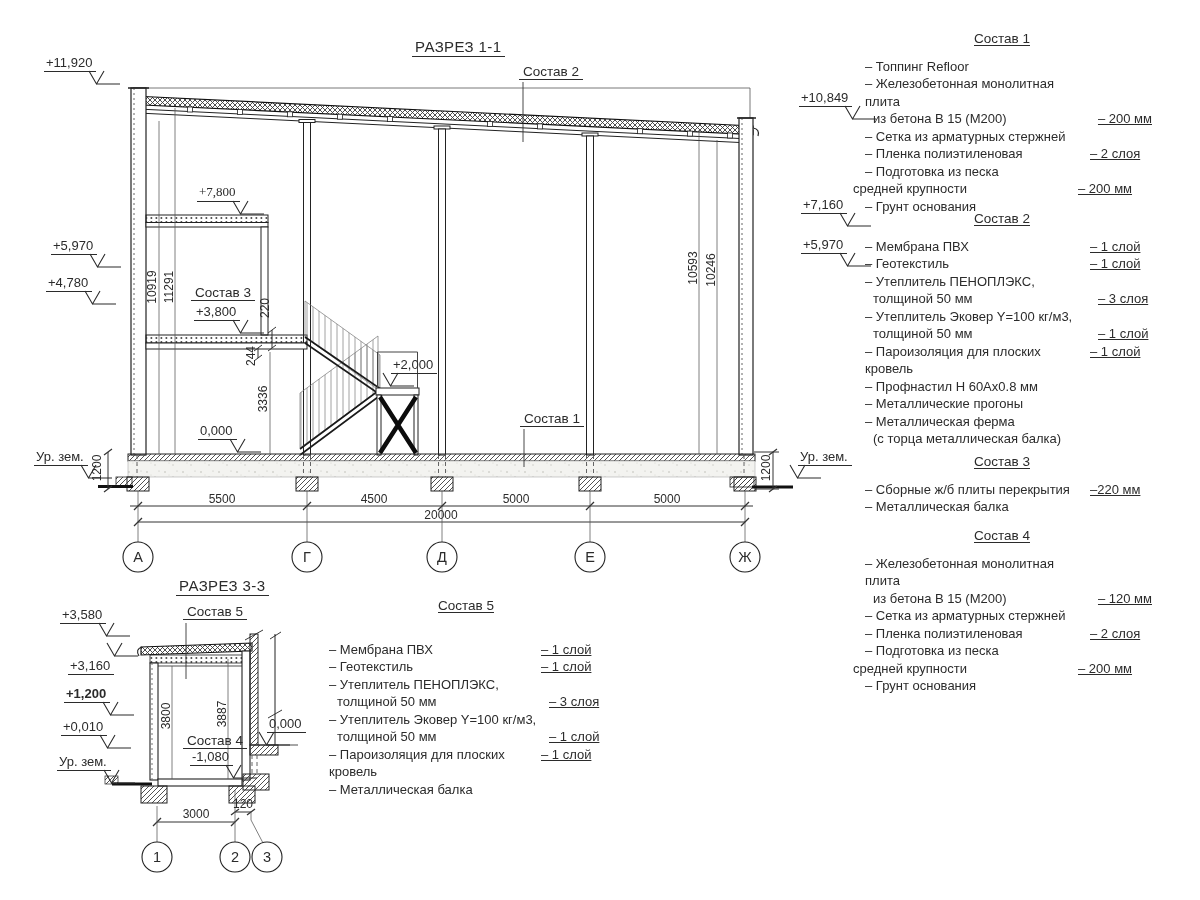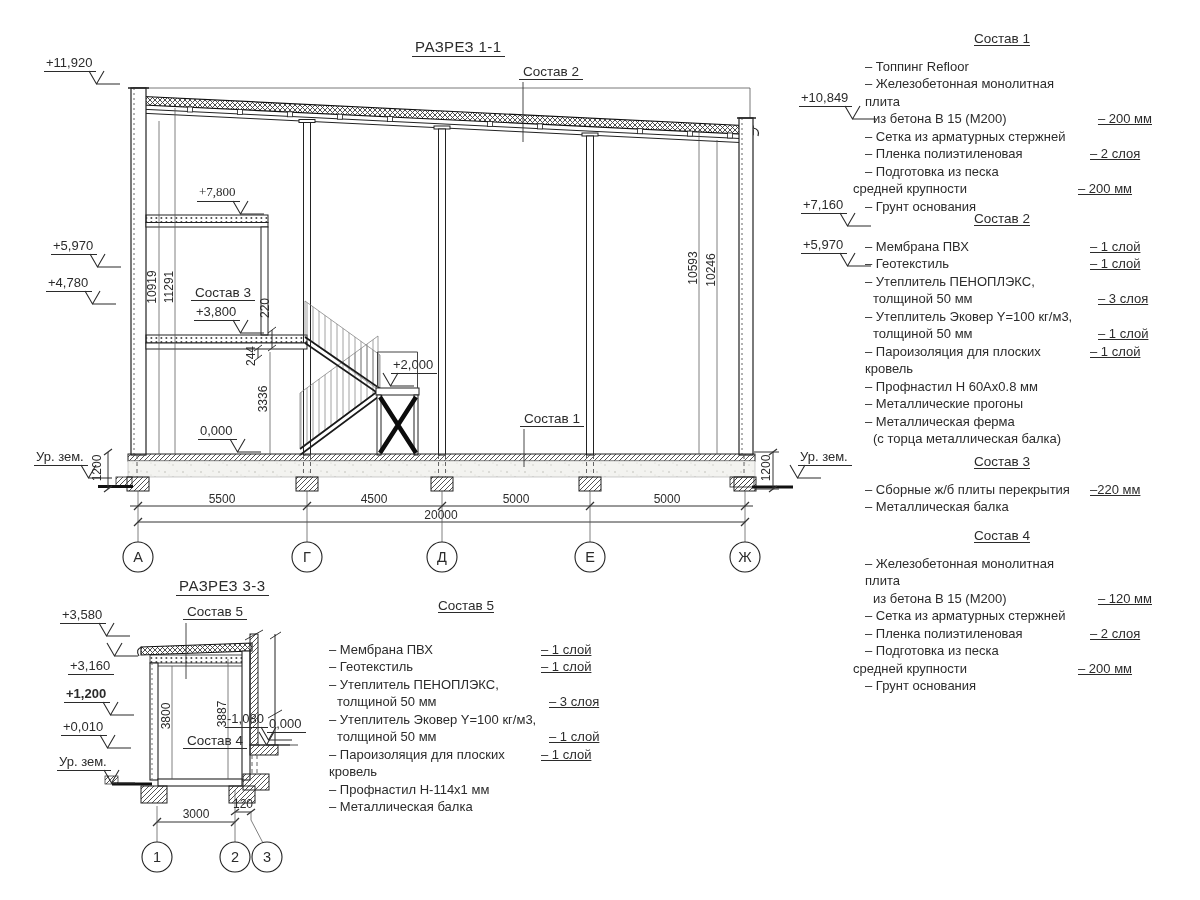--- a/index.html
+++ b/index.html
@@ -279,21 +279,21 @@
         </svg></div>
       <div class="elev" style="left: 61px; top: 719px;"><span class="et">+0,010</span><svg viewBox="0 0 32 17">
           <path d="M0,1 L7.5,14 L15,1 M7.5,14 H31" stroke="currentColor" fill="none" stroke-width="1.1"></path>
         </svg></div>
       <div class="elev" style="left: 57px; top: 754px;"><span class="et">Ур. зем.</span><svg viewBox="0 0 32 17">
           <path d="M0,1 L7.5,14 L15,1 M7.5,14 H31" stroke="currentColor" fill="none" stroke-width="1.1"></path>
         </svg></div>
       <div class="elev flip" style="left: 267px; top: 716px;"><span class="et">0,000</span><svg viewBox="0 0 32 17">
           <path d="M0,1 L7.5,14 L15,1 M7.5,14 H31" stroke="currentColor" fill="none" stroke-width="1.1"></path>
         </svg></div>
-      <div class="elev" style="left: 190px; top: 711px; margin-left: 35px;"><span class="et">-1,080</span><svg viewBox="0 0 32 17">
+      <div class="elev" style="left: 190px; top: 749px;"><span class="et">-1,080</span><svg viewBox="0 0 32 17">
           <path d="M0,1 L7.5,14 L15,1 M7.5,14 H31" stroke="currentColor" fill="none" stroke-width="1.1"></path>
         </svg></div>
     </div>
 
 <div id="c1" class="comp" style="left:852px;top:30px">
   <div class="ct">Состав 1</div>
   <div>
         <div class="row i0">
           <div class="t">– Топпинг Refloor</div>
           <div class="v"></div>
@@ -448,23 +448,19 @@
         </div>
         <div class="row i1">
           <div class="t">толщиной 50 мм</div>
           <div class="v">– 1 слой</div>
         </div>
         <div class="row i0">
           <div class="t">– Пароизоляция для плоских кровель</div>
           <div class="v">– 1 слой</div>
         </div>
         <div class="row i0">
-          <div class="t">– Профнастил Н-114х1 мм</div>
-          <div class="v"></div>
-        </div>
-        <div class="row i0">
           <div class="t">– Металлическая балка</div>
           <div class="v"></div>
         </div>
       </div>
 </div>
 
 </div>
 
 </body></html>

